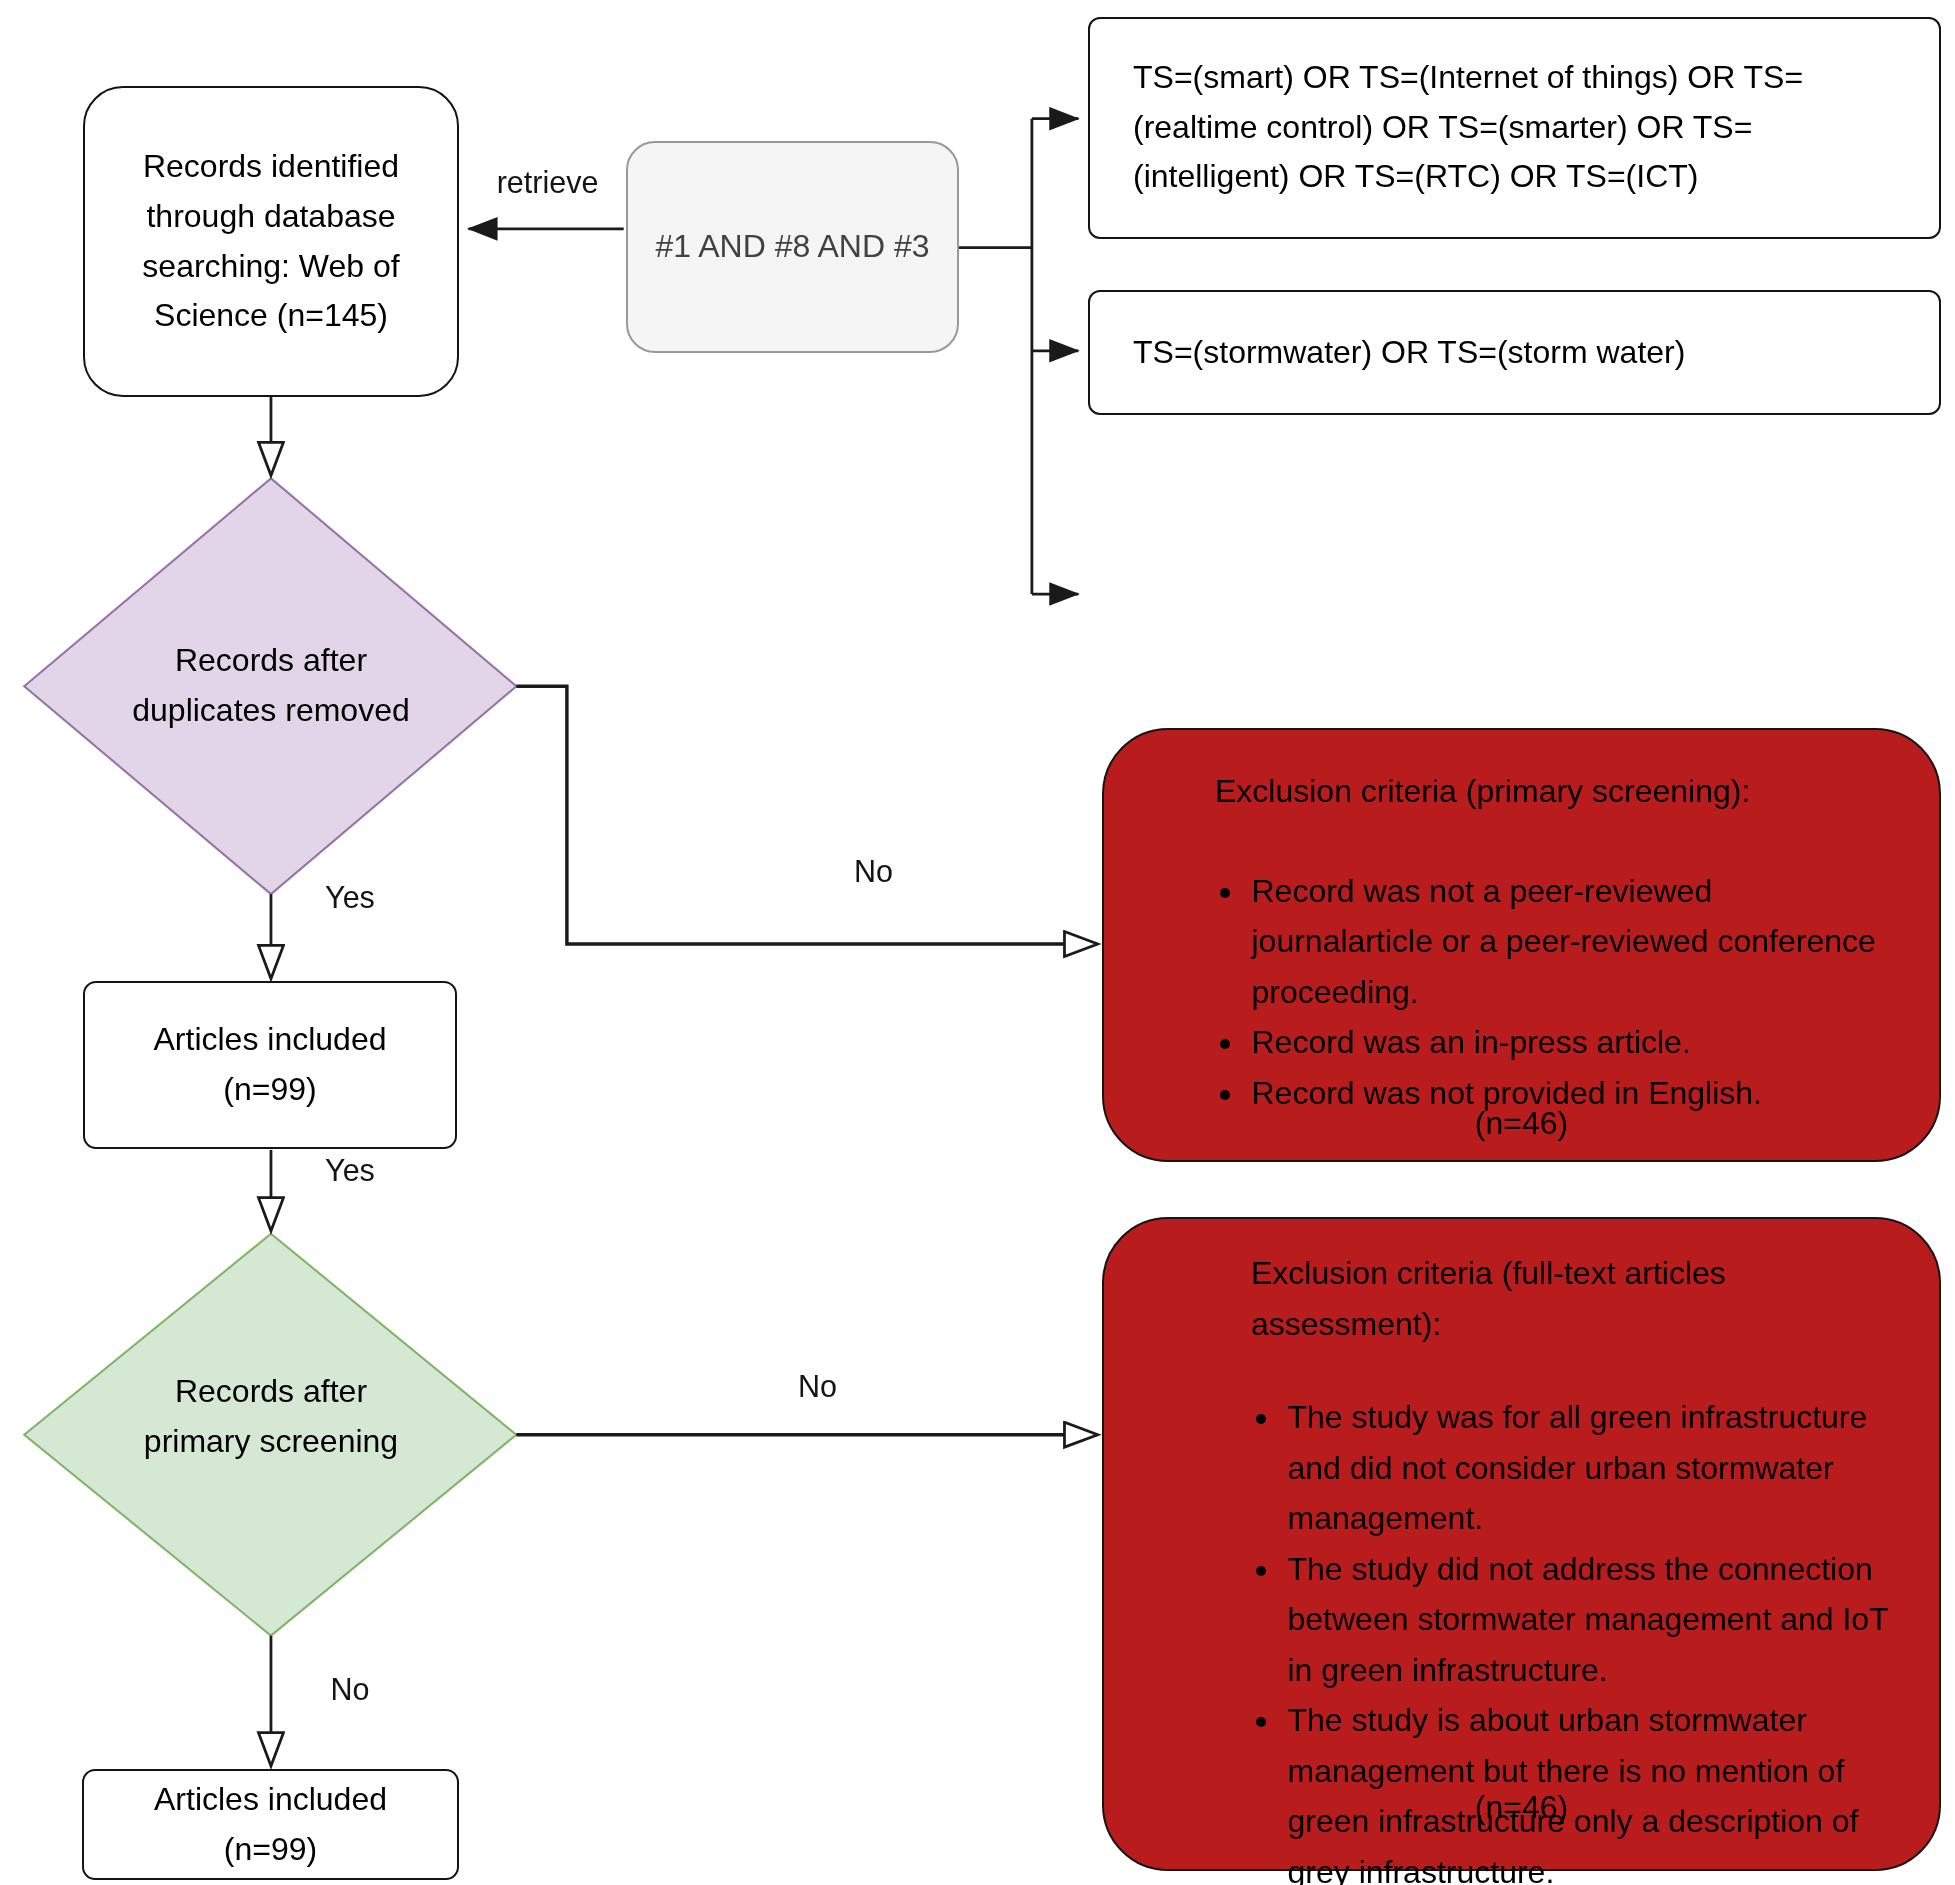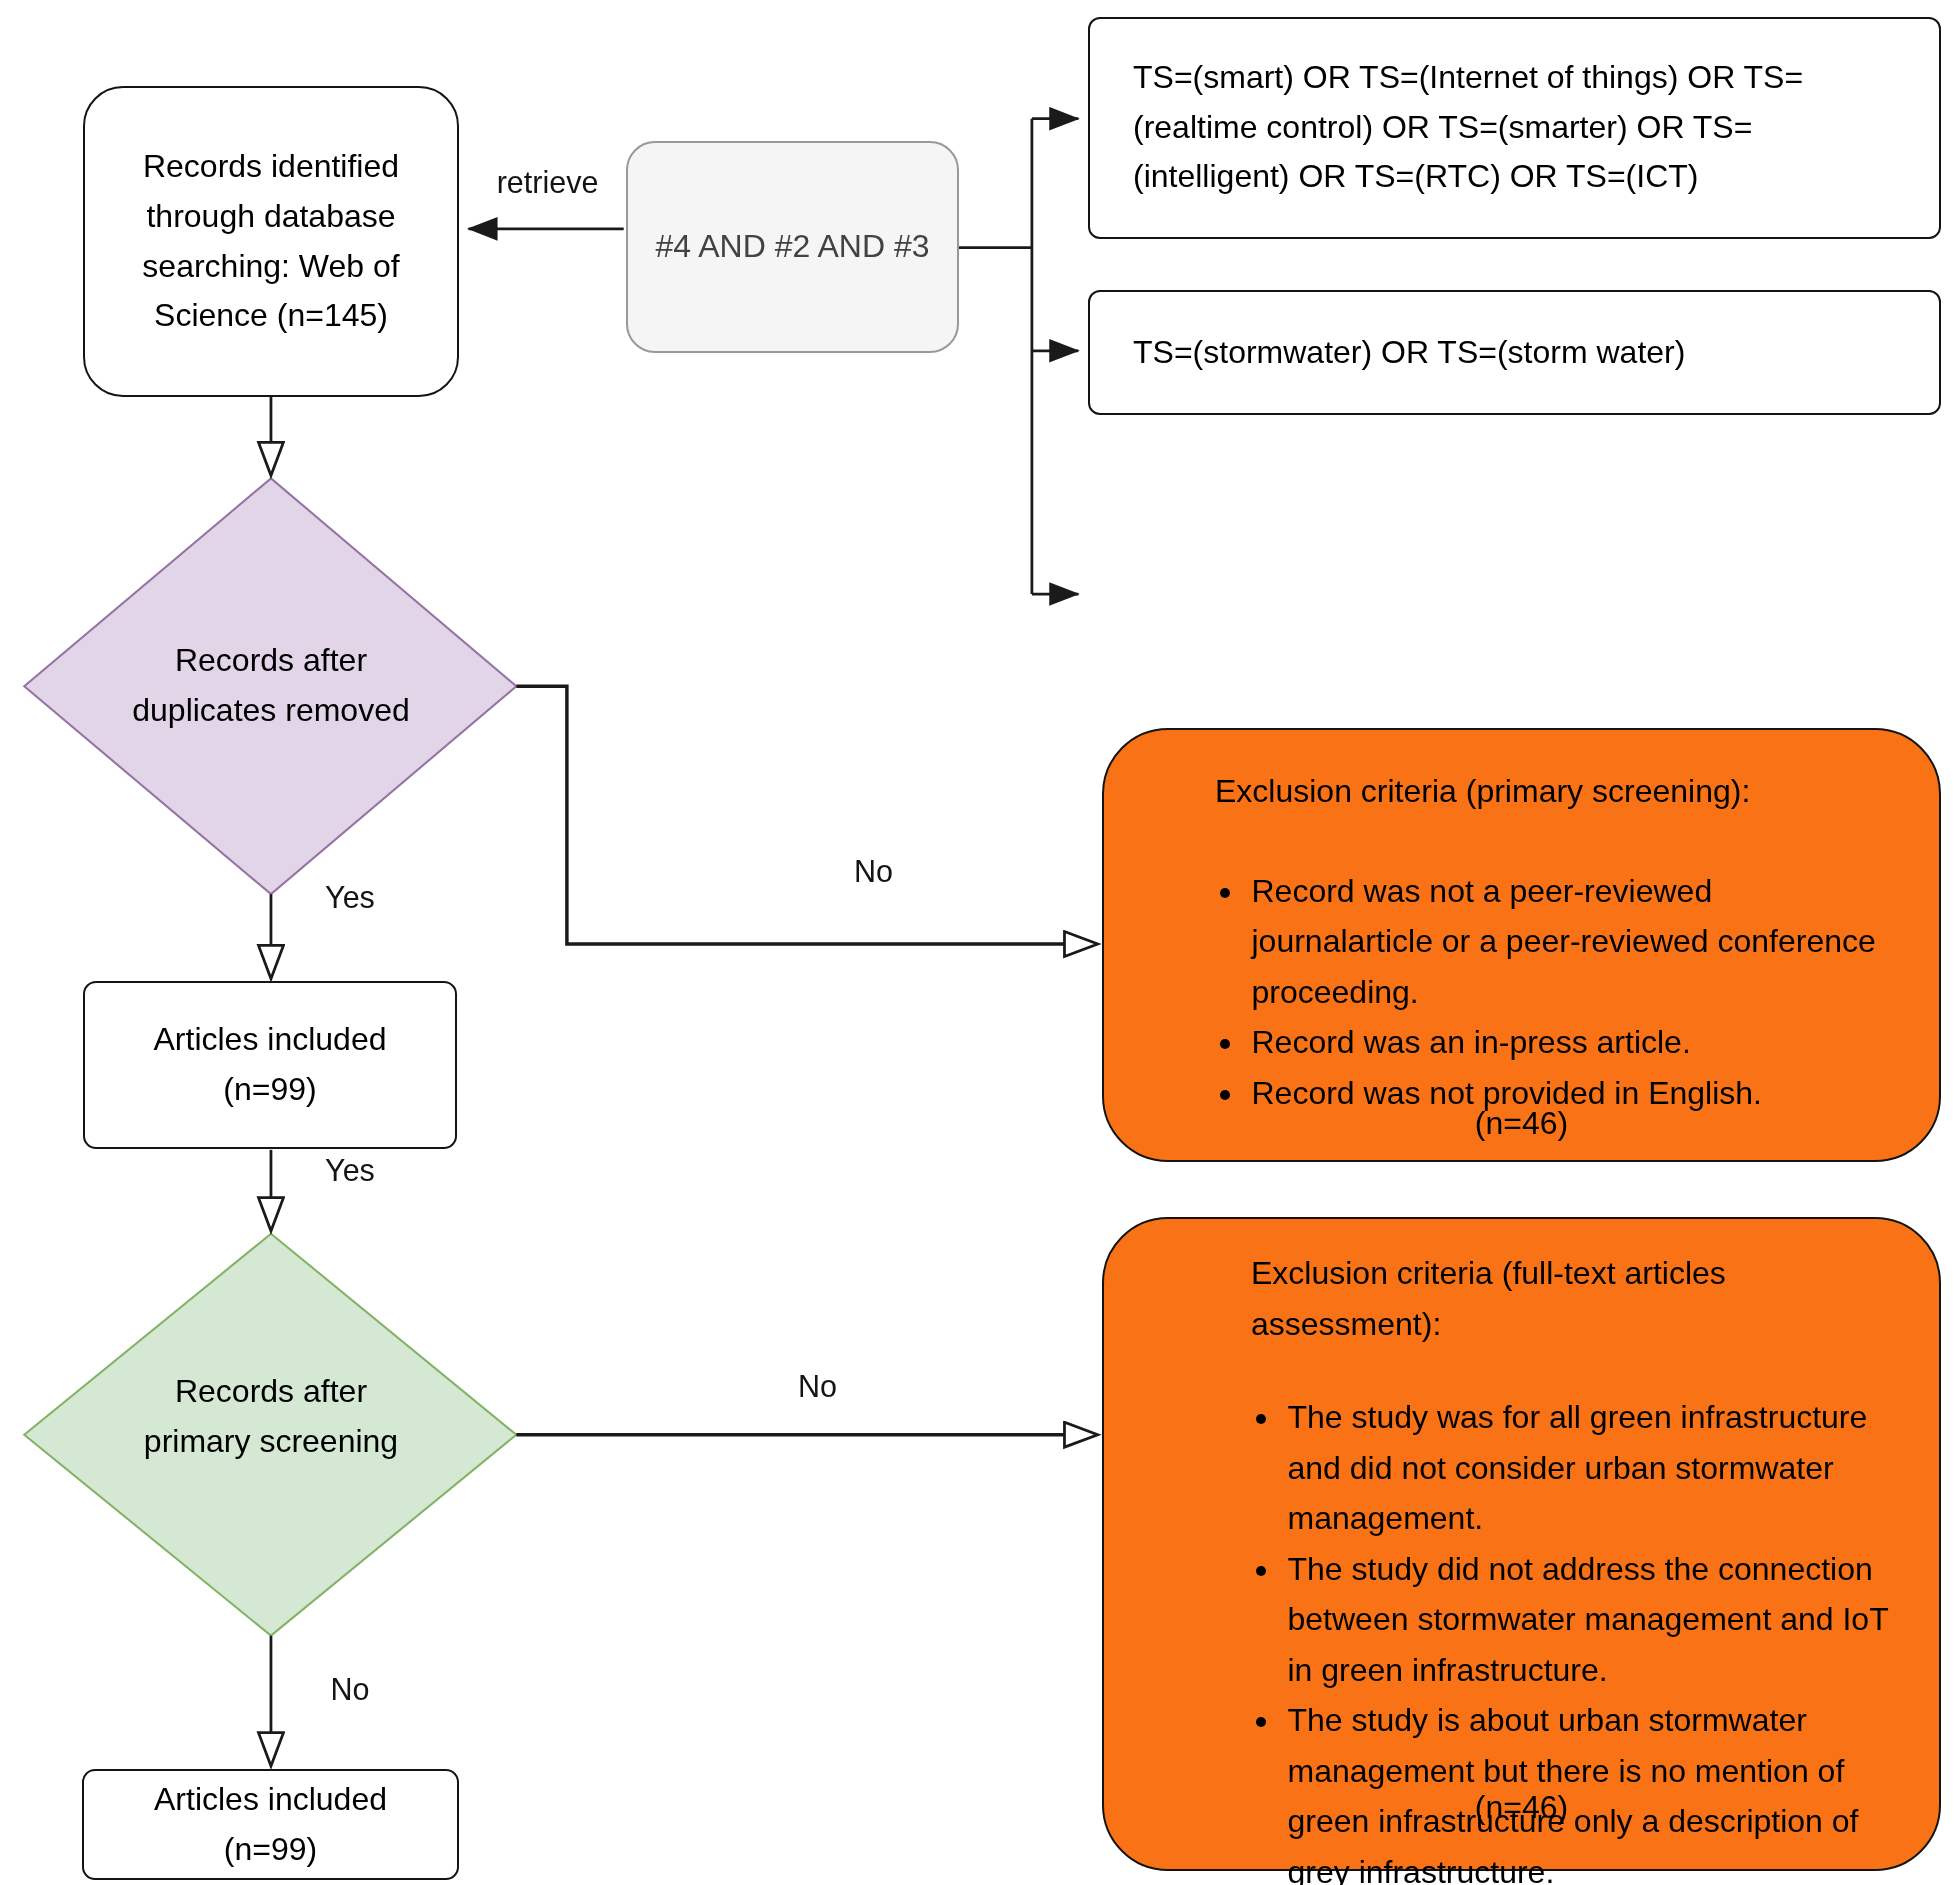--- a/index.html
+++ b/index.html
@@ -44,21 +44,21 @@
   .ts-box .ts-text{max-width:714px;}
   .diamond-label{
     position:absolute;width:298px;
     display:flex;align-items:center;justify-content:center;
     text-align:center;font-size:32px;line-height:1.55;
   }
   #d1-label{left:122px;top:610px;height:152px;}
   #d2-label{left:122px;top:1341px;height:152px;}
   .excl-box{
     position:absolute;left:1102px;width:839px;
-    box-sizing:border-box;background:#f97316;
+    box-sizing:border-box;background:#b91c1c;
     border:2.8px solid #141414;border-radius:66px;
     font-size:32px;line-height:1.58;
   }
   #excl-1{top:728px;height:434px;}
   #excl-2{top:1217px;height:654px;padding-left:36px;}
   .excl-title{margin:36px 28px 0 111px;max-width:624px;}
   #excl-2 .excl-title{max-width:575px;margin-top:29px;}
   .excl-list{margin:49px 28px 0 0;padding-left:142px;max-width:648px;}
   #excl-2 .excl-list{margin-top:43px;}
   .excl-list li{padding-left:5.5px;}
@@ -119,21 +119,21 @@
     <line class="wire thick" x1="745" y1="2070" x2="1582" y2="2070" marker-end="url(#mk-hollow)"></line>
 
     <line class="wire" x1="391" y1="2360" x2="391" y2="2546" marker-end="url(#mk-hollow)"></line>
   </svg>
 
   <div class="node rounded-lg" id="box-records">
     <span>Records identified through database searching: Web of Science (n=145)</span>
   </div>
 
   <div class="node" id="box-combined">
-    <span>#4 AND #2 AND #3</span>
+    <span>#1 AND #8 AND #3</span>
   </div>
 
   <div class="node ts-box" id="ts-1">
     <span class="ts-text">TS=(smart) OR TS=(Internet of things) OR TS=(realtime control) OR TS=(smarter) OR TS=(intelligent) OR TS=(RTC) OR TS=(ICT)</span>
   </div>
   <div class="node ts-box" id="ts-2">
     <span class="ts-text">TS=(stormwater) OR TS=(storm water)</span>
   </div>
 
   <div class="diamond-label" id="d1-label">

